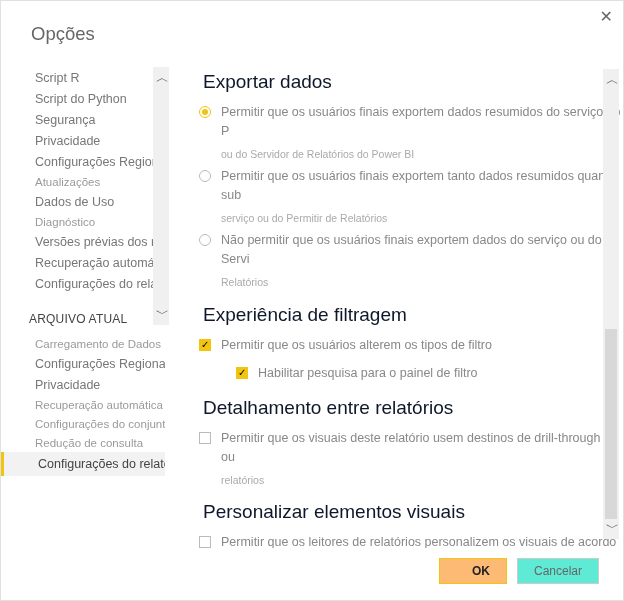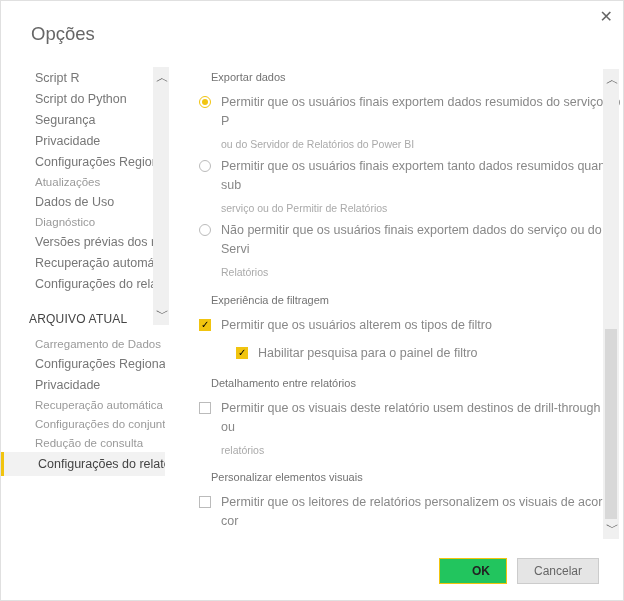--- a/index.html
+++ b/index.html
@@ -18,35 +18,35 @@
     .nav-item { font-size: 12.5px; color: #777; padding: 3.5px 0; margin-left: 6px; cursor: pointer; white-space: nowrap; overflow: hidden; }
     .nav-item.lighter { color: #9a9a9a; font-size: 11.5px; }
     .nav-item.selected { background: #f2f2f2; color: #444; margin-left: -28px; padding-left: 34px; border-left: 3px solid #f1c40f; padding-top: 5px; padding-bottom: 5px; }
     .content { flex: 1; position: relative; padding: 0 0 0 30px; overflow: hidden; }
     .content-inner { width: 100%; height: 100%; overflow: hidden; }
     .content-scroll { position: absolute; right: 4px; top: 2px; width: 16px; height: 470px; background: #f0f0f0; }
     .content-scroll .chev { position: absolute; font-size: 13px; left: 3px; color: #555; }
     .content-scroll .up { top: 2px; }
     .content-scroll .down { bottom: 2px; }
     .content-scroll .thumb { position: absolute; left: 2px; width: 12px; background: #d8d8d8; top: 260px; height: 190px; }
-    .sec-head { font-size: 11px; color: #737373; font-weight: 400; margin: 4px 0 10px 12px; }
+    .sec-head { font-size: 19px; color: #0f172a; font-weight: 400; margin: 4px 0 10px 4px; }
     .sec-head.mt { margin-top: 14px; }
     .opt-row { display: flex; align-items: flex-start; margin: 4px 0 6px 0; }
     .radio, .chk { width: 12px; height: 12px; flex: 0 0 12px; margin-top: 3px; margin-right: 10px; border: 1px solid #bbb; background: #fff; }
     .radio { border-radius: 50%; }
     .radio.sel { border-color: #f1c40f; position: relative; }
     .radio.sel::after { content: ""; position: absolute; left: 2px; top: 2px; width: 6px; height: 6px; border-radius: 50%; background: #f1c40f; }
     .chk.sel { background: #f1c40f; border-color: #f1c40f; position: relative; }
     .chk.sel::after { content: ""; position: absolute; left: 1px; top: -1px; font-size: 10px; color: #000; }
     .chk.sel.black-check::after { content: "✓"; }
     .opt-text { font-size: 12.5px; color: #888; line-height: 1.5; }
     .opt-sub { font-size: 10.5px; color: #aaa; margin-left: 22px; margin-top: 2px; margin-bottom: 6px; line-height: 1.4; }
     .footer { display: flex; justify-content: flex-end; gap: 10px; padding: 10px 24px 16px 0; }
-    .btn { font-size: 12px; padding: 5px 16px; border: 1px solid #ccc; background: #e5e5e5; cursor: pointer; color: #666; }
-    .btn.primary { background: #22c55e; border-color: #f1c40f; color: #222; font-weight: 600; padding-left: 32px; }
+    .btn { font-size: 12px; padding: 5px 16px; border: 1px solid #ccc; background: #5eead4; cursor: pointer; color: #666; }
+    .btn.primary { background: #fdba74; border-color: #f1c40f; color: #222; font-weight: 600; padding-left: 32px; }
   </style>
 </head>
 <body>
 
 <div class="dialog">
   <div class="close-x">✕</div>
   <div class="title">Opções</div>
   <div class="body">
 
     <div class="sidebar">

